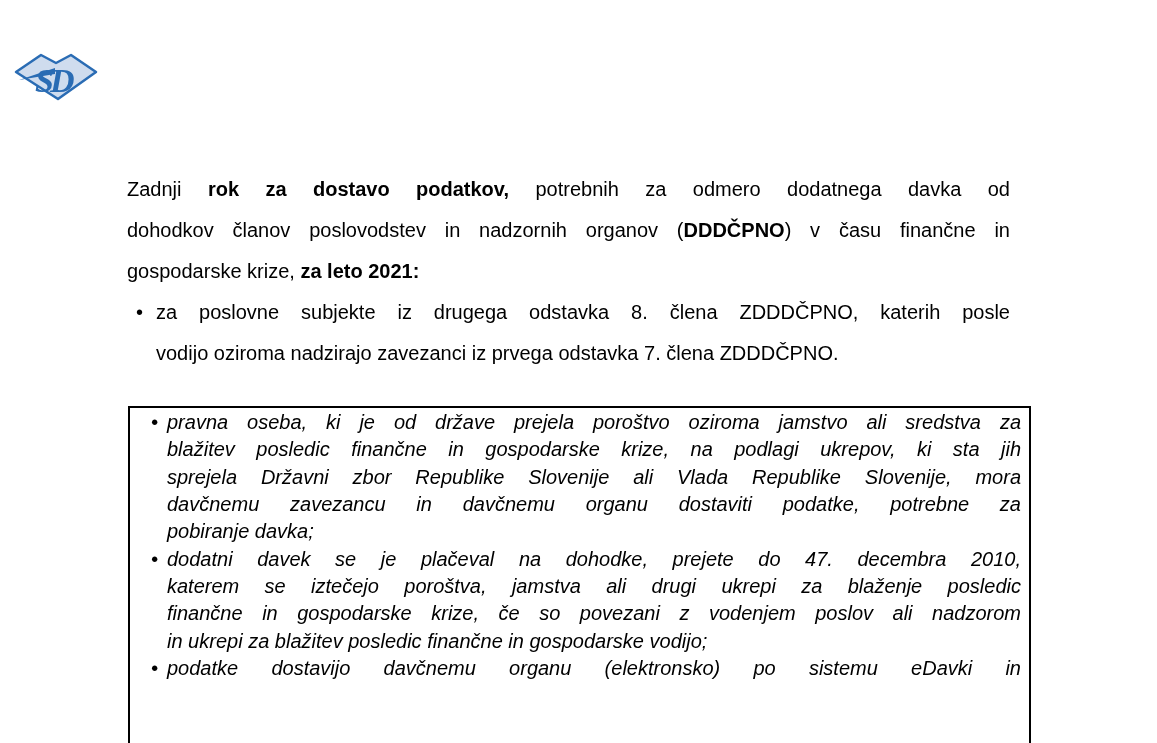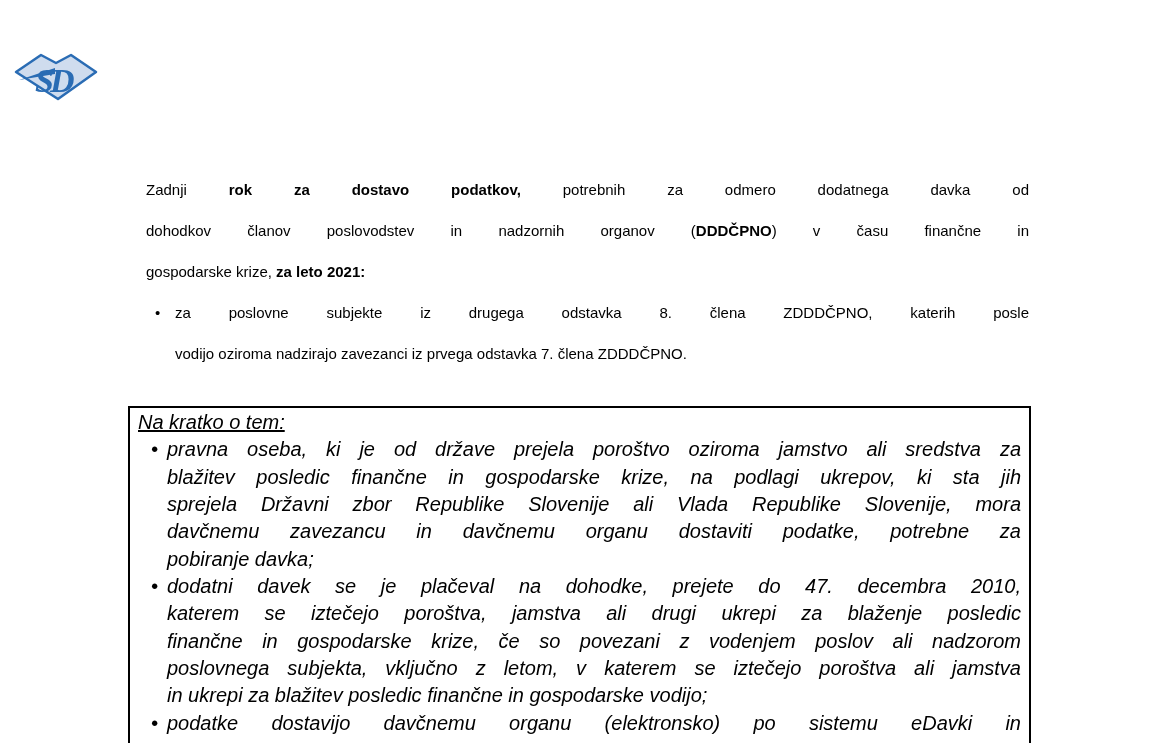--- a/index.html
+++ b/index.html
@@ -3,22 +3,22 @@
 <meta charset="utf-8">
 <style>
   html,body{margin:0;padding:0;}
   body{
     width:1157px;height:743px;position:relative;overflow:hidden;
     background:#ffffff;color:#000000;
     font-family:"Liberation Sans", sans-serif;
   }
   .logo{position:absolute;left:14px;top:51px;width:84px;height:50px;}
   .content{
-    position:absolute;left:146px;top:169px;width:883px;
-    font-size:15px;line-height:41px;
+    position:absolute;left:127px;top:169px;width:883px;
+    font-size:20px;line-height:41px;
   }
   .jl{text-align:justify;text-align-last:justify;white-space:normal;}
   .jl.last{text-align-last:left;}
   .b{font-weight:bold;}
   .bullet{position:relative;padding-left:29px;}
   .bullet.outer::before{
     content:"\2022";position:absolute;left:9px;top:0;font-style:normal;
   }
   .info-box{
     position:absolute;left:128px;top:406px;width:903px;height:432px;
@@ -50,35 +50,31 @@
     </div>
   <div id="deadline-list">
       <div class="bullet outer">
         <div class="jl"><span>za poslovne subjekte iz drugega odstavka 8. člena ZDDDČPNO, katerih posle</span></div>
         <div class="jl last"><span>vodijo oziroma nadzirajo zavezanci iz prvega odstavka 7. člena ZDDDČPNO.</span></div>
       </div>
     </div>
 </div>
 
 <div class="info-box">
-  <div class="box-heading">
-    <span class="u">Na kratko o tem:</span>
-  </div>
   <div id="box-list">
       <div class="bullet box">
         <div class="jl"><span>pravna oseba, ki je od države prejela poroštvo oziroma jamstvo ali sredstva za</span></div>
         <div class="jl"><span>blažitev posledic finančne in gospodarske krize, na podlagi ukrepov, ki sta jih</span></div>
         <div class="jl"><span>sprejela Državni zbor Republike Slovenije ali Vlada Republike Slovenije, mora</span></div>
         <div class="jl"><span>davčnemu zavezancu in davčnemu organu dostaviti podatke, potrebne za</span></div>
         <div class="jl last"><span>pobiranje davka;</span></div>
       </div>
       <div class="bullet box">
         <div class="jl"><span>dodatni davek se je plačeval na dohodke, prejete do 47. decembra 2010,</span></div>
         <div class="jl"><span>katerem se iztečejo poroštva, jamstva ali drugi ukrepi za blaženje posledic</span></div>
         <div class="jl"><span>finančne in gospodarske krize, če so povezani z vodenjem poslov ali nadzorom</span></div>
-        <div class="jl"><span>poslovnega subjekta, vključno z letom, v katerem se iztečejo poroštva ali jamstva</span></div>
         <div class="jl last"><span>in ukrepi za blažitev posledic finančne in gospodarske vodijo;</span></div>
       </div>
       <div class="bullet box">
         <div class="jl"><span>podatke dostavijo davčnemu organu (elektronsko) po sistemu eDavki in</span></div>
       </div>
     </div>
 </div>
 
 </body></html>

